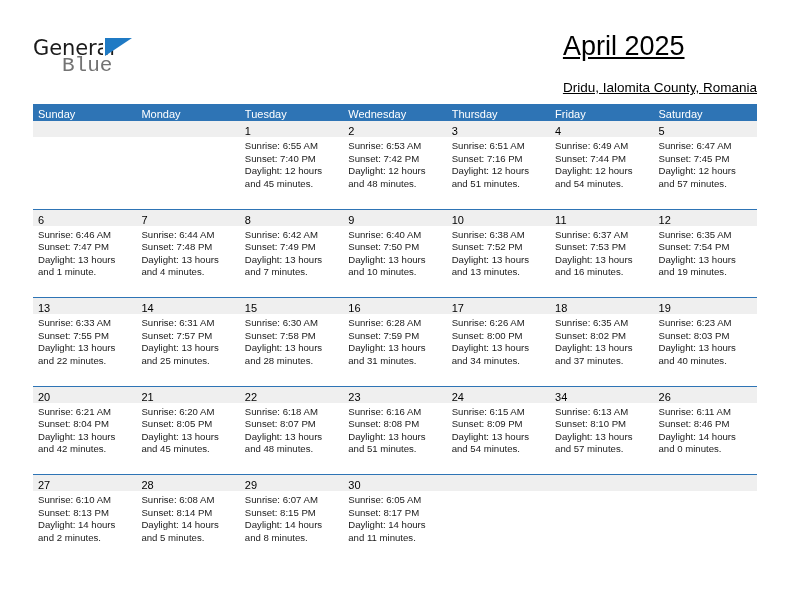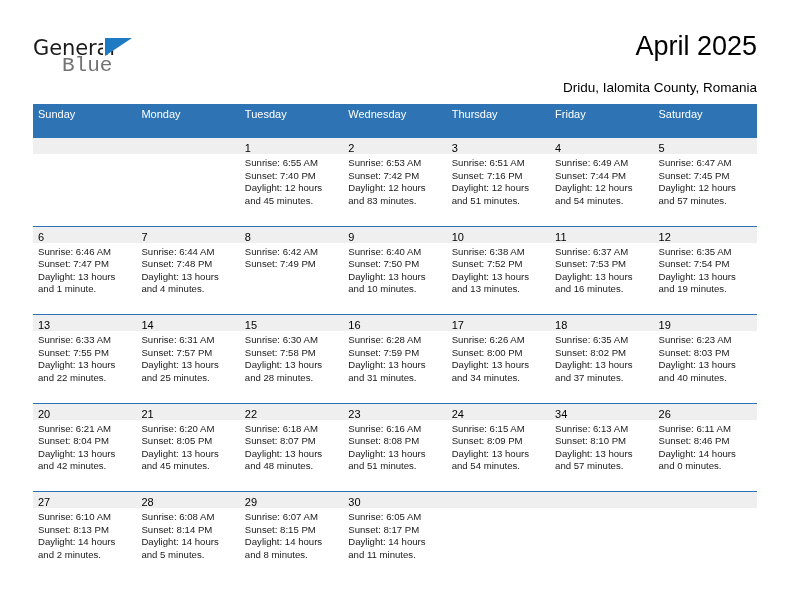--- a/index.html
+++ b/index.html
@@ -75,21 +75,22 @@
     top: 1px;
     width: 2px;
     height: 34px;
     background: #ffffff;
   }
 
   .title-block {
     position: absolute;
     right: 35px;
     top: 30px;
-    text-align: right;
+    text-align: left;
+    text-decoration: underline;
   }
   .cal-title {
     font-size: 27px;
     font-weight: 400;
     color: #000000;
     line-height: 32px;
     white-space: nowrap;
   }
   .cal-subtitle {
     margin-top: 18px;
@@ -104,21 +105,21 @@
   .calendar {
     position: absolute;
     left: 33px;
     top: 104px;
     width: 724px;
   }
 
   .weekday-row {
     display: flex;
     background: #2e74b5;
-    height: 34px;
+    height: 17px;
   }
   .weekday {
     flex: 0 0 103.428571px;
     width: 103.428571px;
     box-sizing: border-box;
     padding-left: 5px;
     color: #ffffff;
     font-size: 11px;
     line-height: 20px;
     white-space: nowrap;
@@ -212,21 +213,21 @@
               <div>Sunrise: 6:55 AM</div>
               <div>Sunset: 7:40 PM</div>
               <div class="daylight">Daylight: 12 hours and 45 minutes.</div>
             </div>
           </div>
           <div class="day-cell">
             <div class="day-number-band"><span class="day-number">2</span></div>
             <div class="day-info">
               <div>Sunrise: 6:53 AM</div>
               <div>Sunset: 7:42 PM</div>
-              <div class="daylight">Daylight: 12 hours and 83 minutes.</div>
+              <div class="daylight">Daylight: 12 hours and 48 minutes.</div>
             </div>
           </div>
           <div class="day-cell">
             <div class="day-number-band"><span class="day-number">3</span></div>
             <div class="day-info">
               <div>Sunrise: 6:51 AM</div>
               <div>Sunset: 7:16 PM</div>
               <div class="daylight">Daylight: 12 hours and 51 minutes.</div>
             </div>
           </div>
@@ -262,20 +263,21 @@
               <div>Sunrise: 6:44 AM</div>
               <div>Sunset: 7:48 PM</div>
               <div class="daylight">Daylight: 13 hours and 4 minutes.</div>
             </div>
           </div>
           <div class="day-cell">
             <div class="day-number-band"><span class="day-number">8</span></div>
             <div class="day-info">
               <div>Sunrise: 6:42 AM</div>
               <div>Sunset: 7:49 PM</div>
+              <div class="daylight">Daylight: 13 hours and 7 minutes.</div>
             </div>
           </div>
           <div class="day-cell">
             <div class="day-number-band"><span class="day-number">9</span></div>
             <div class="day-info">
               <div>Sunrise: 6:40 AM</div>
               <div>Sunset: 7:50 PM</div>
               <div class="daylight">Daylight: 13 hours and 10 minutes.</div>
             </div>
           </div>

